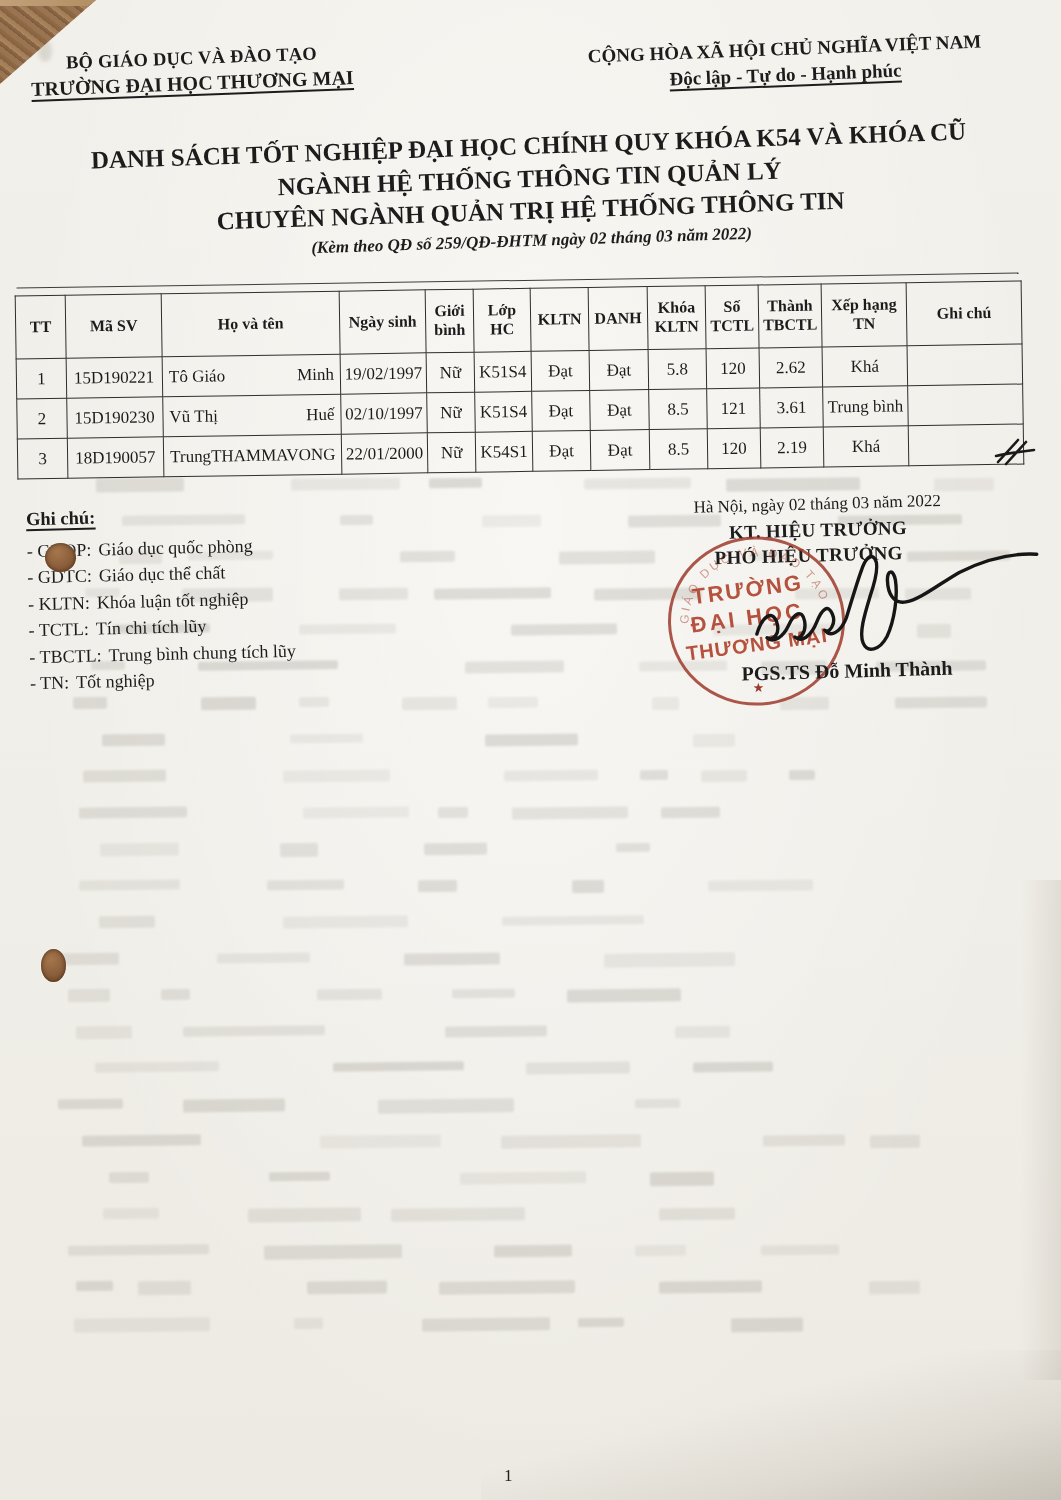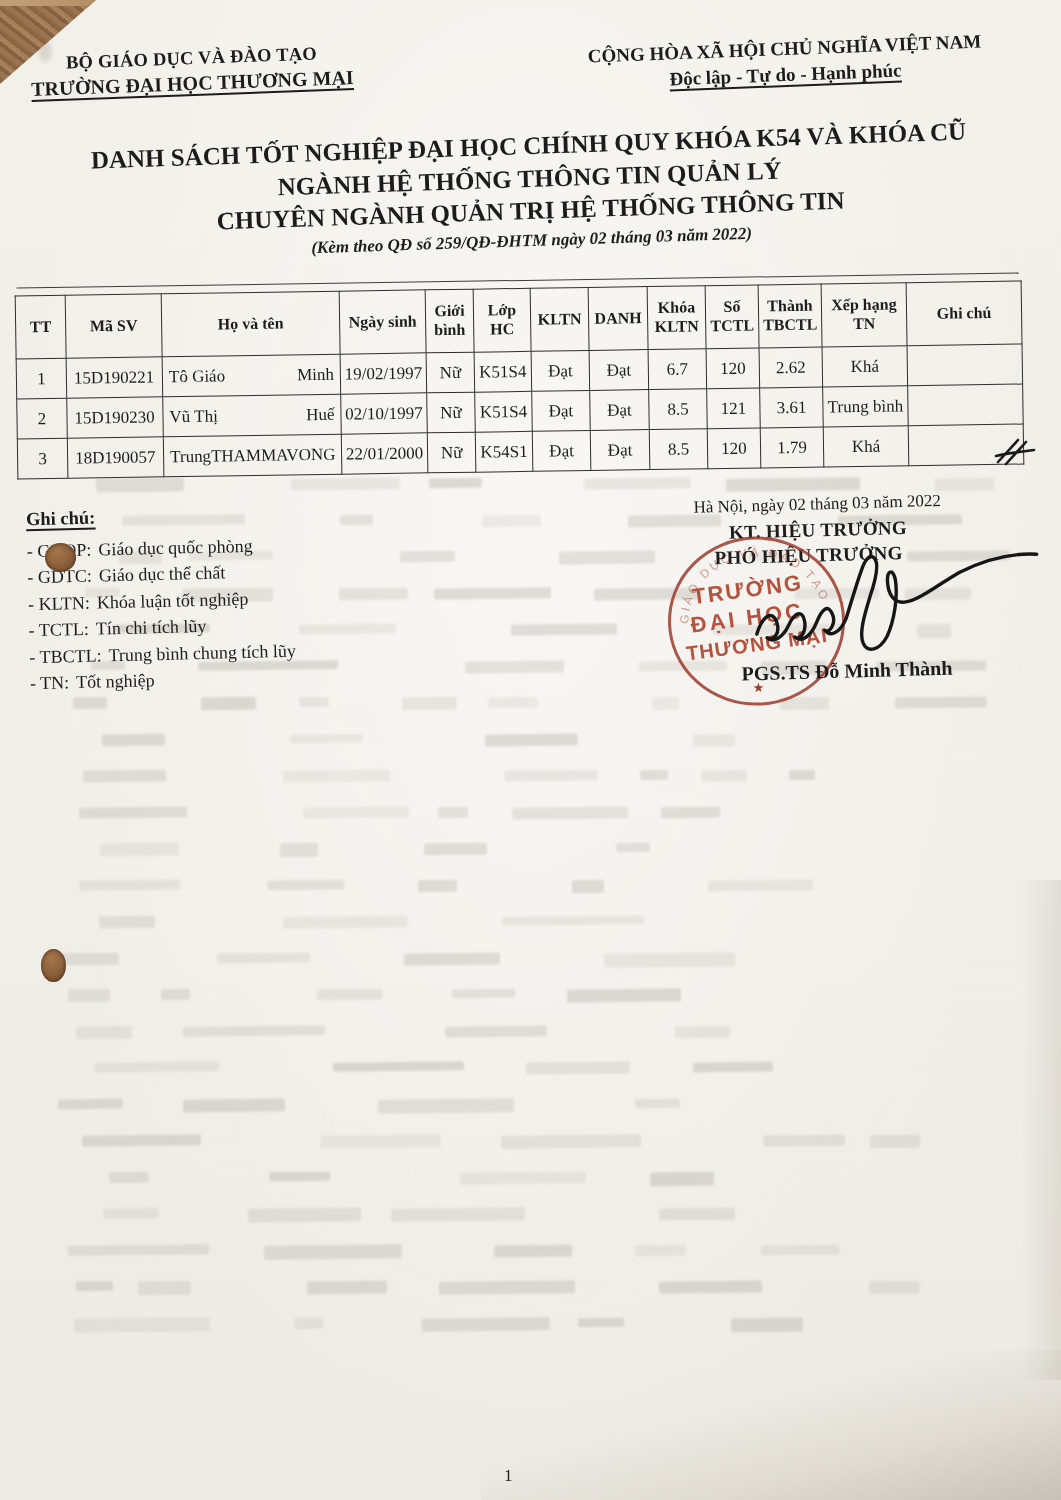--- a/index.html
+++ b/index.html
@@ -325,21 +325,21 @@
             <div class="namecell">
                 <span>Tô Giáo</span>
                 <span>Minh</span>
               </div>
           </td>
           <td>19/02/1997</td>
           <td>Nữ</td>
           <td>K51S4</td>
           <td>Đạt</td>
           <td>Đạt</td>
-          <td>6.7</td>
+          <td>5.8</td>
           <td>120</td>
           <td>2.62</td>
           <td>Khá</td>
           <td></td>
         </tr>
         <tr>
           <td>2</td>
           <td class="lft">15D190230</td>
           <td class="name">
             <div class="namecell">
@@ -367,21 +367,21 @@
                 <span>THAMMAVONG</span>
               </div>
           </td>
           <td>22/01/2000</td>
           <td>Nữ</td>
           <td>K54S1</td>
           <td>Đạt</td>
           <td>Đạt</td>
           <td>8.5</td>
           <td>120</td>
-          <td>1.79</td>
+          <td>2.19</td>
           <td>Khá</td>
           <td></td>
         </tr>
       </tbody>
     </table>
   </div>
 
   <svg class="handmark" width="52" height="40" viewBox="0 0 52 40">
     <path d="M10,32 L30,10 M18,34 L38,12 M8,26 C16,24 30,22 46,20" stroke="#1a1a1a" stroke-width="2.6" fill="none" stroke-linecap="round"></path>
   </svg>

